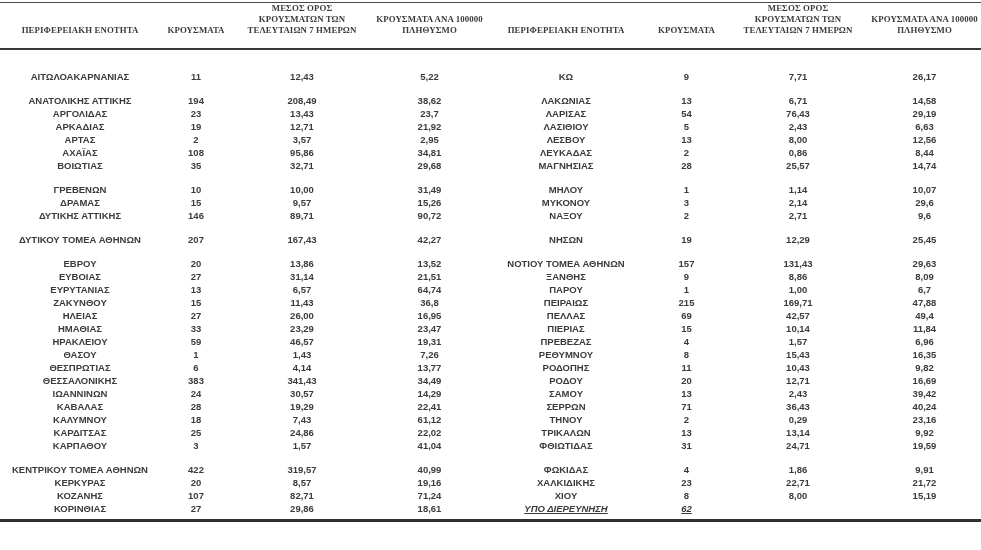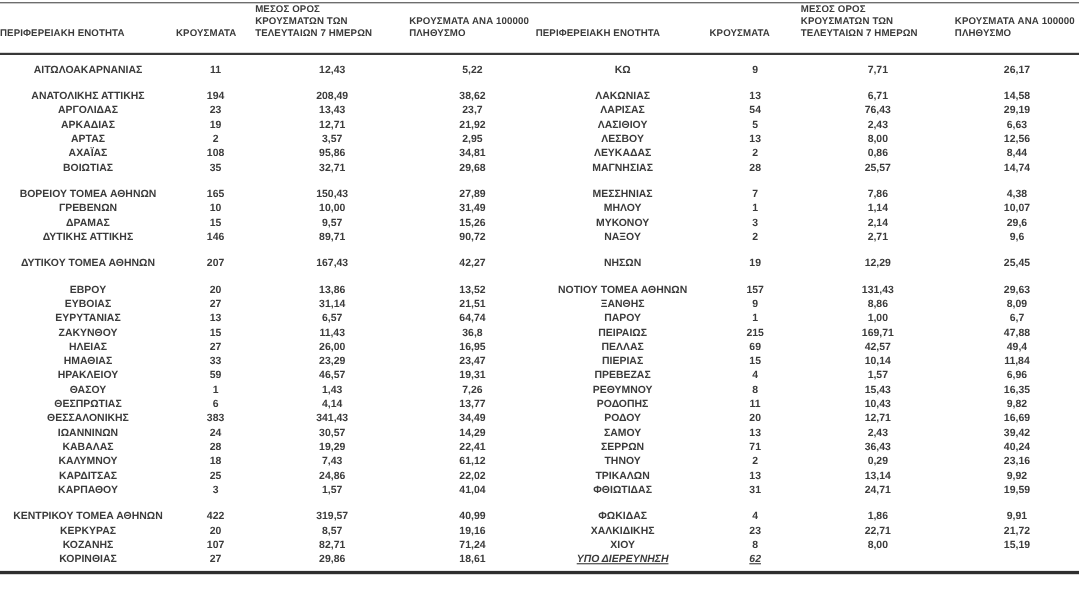--- a/index.html
+++ b/index.html
@@ -21,27 +21,29 @@
   .grid8 {
     display: grid;
     grid-template-columns: 160px 72px 140px 115px 158px 83px 140px 113px;
   }
   .thead {
     height: 45px;
     align-items: end;
     border-bottom: 2.5px solid #383838;
   }
   .hcell {
+    text-align: center;
     font-size: 8.8px;
     line-height: 11px;
     padding-bottom: 18px;
     letter-spacing: 0.1px;
+    font-family: Liberation Serif, serif;
   }
   .tbody {
-    padding-top: 7px;
+    padding-top: 20px;
   }
   .trow {
     height: 13px;
     align-items: center;
   }
   .spacer { height: 11px; }
   .cell {
     text-align: center;
     font-size: 9.5px;
     line-height: 13px;
@@ -161,30 +163,20 @@
         <div class="cell">35</div>
         <div class="cell">32,71</div>
         <div class="cell">29,68</div>
         <div class="cell">ΜΑΓΝΗΣΙΑΣ</div>
         <div class="cell">28</div>
         <div class="cell">25,57</div>
         <div class="cell">14,74</div>
       </div>
       <div class="spacer"></div>
       <div class="grid8 trow">
-        <div class="cell">ΒΟΡΕΙΟΥ ΤΟΜΕΑ ΑΘΗΝΩΝ</div>
-        <div class="cell">165</div>
-        <div class="cell">150,43</div>
-        <div class="cell">27,89</div>
-        <div class="cell">ΜΕΣΣΗΝΙΑΣ</div>
-        <div class="cell">7</div>
-        <div class="cell">7,86</div>
-        <div class="cell">4,38</div>
-      </div>
-      <div class="grid8 trow">
         <div class="cell">ΓΡΕΒΕΝΩΝ</div>
         <div class="cell">10</div>
         <div class="cell">10,00</div>
         <div class="cell">31,49</div>
         <div class="cell">ΜΗΛΟΥ</div>
         <div class="cell">1</div>
         <div class="cell">1,14</div>
         <div class="cell">10,07</div>
       </div>
       <div class="grid8 trow">

